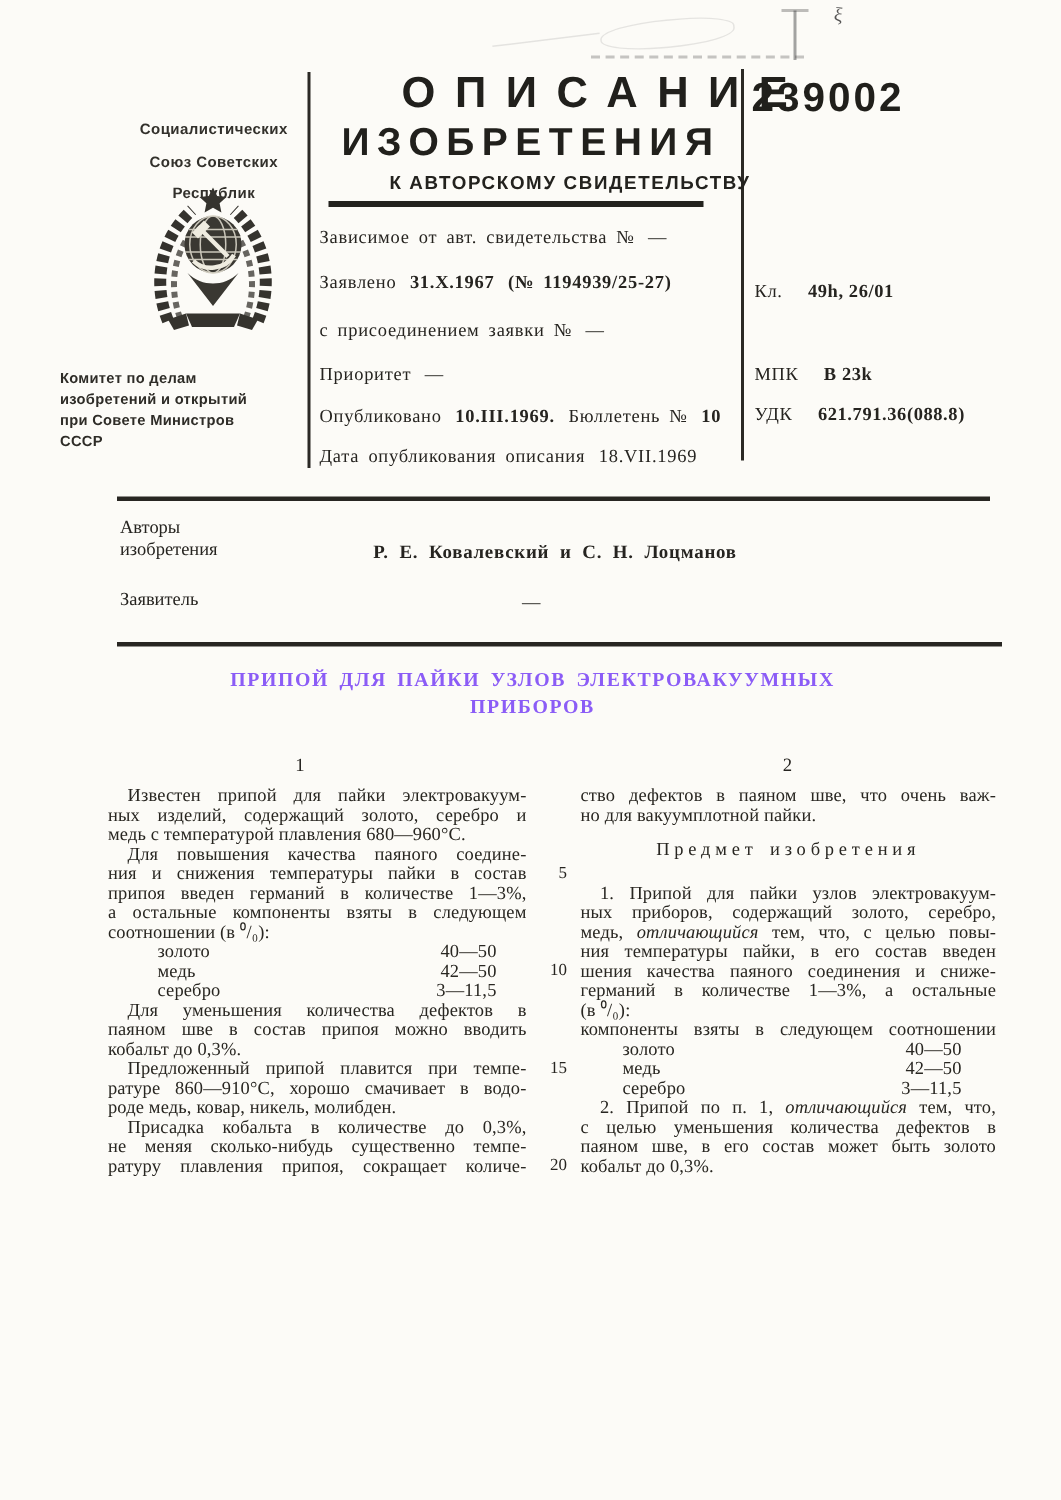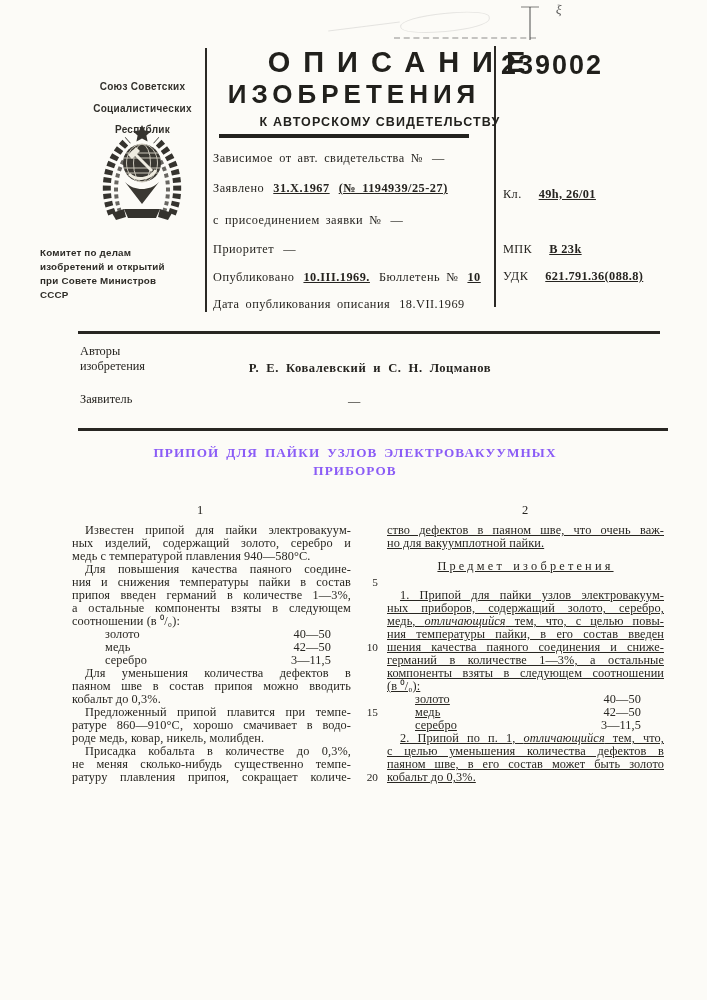--- a/index.html
+++ b/index.html
@@ -2,21 +2,21 @@
 <html><head>
 <meta charset="utf-8">
 <style>
   html,body{margin:0;padding:0;background:#e8e6e1;}
   .page{
     position:relative;width:707px;height:1000px;margin:0 auto;
     background:#fcfbf7;color:#262420;overflow:hidden;
     font-family:"Liberation Serif", serif;
   }
   .abs{position:absolute;}
-  b,.b{font-weight:bold;text-decoration:underline;}
+  b,.b{font-weight:bold;}
   i,.it{font-style:italic;}
 
   
   .sm-dash{left:394px;top:37px;width:142px;border-top:2px dashed rgba(70,70,70,.30);}
   .sm-vline{left:529px;top:7px;width:2px;height:33px;background:rgba(55,55,55,.45);}
   .sm-serif{left:521px;top:6px;width:18px;height:2px;background:rgba(55,55,55,.32);}
   .sm-scribble{left:400px;top:13px;width:88px;height:17px;border:1.5px solid rgba(110,110,110,.16);
     border-radius:50% 40% 50% 45%;transform:rotate(-5deg);}
   .sm-streak{left:328px;top:26px;width:72px;border-top:1.5px solid rgba(120,120,120,.18);transform:rotate(-7deg);}
   .sm-glyph{left:556px;top:2px;font-size:13px;color:rgba(40,40,40,.78);transform:rotate(8deg);}
@@ -57,21 +57,21 @@
 
   
   .inv-title{left:60px;top:444px;width:590px;text-align:center;
     font-weight:bold;font-size:13.2px;line-height:18px;letter-spacing:1.1px;word-spacing:2.5px;color:#8b5cf6;}
 
   
   .colmark{top:503px;width:20px;text-align:center;font-size:12.5px;}
   .c1{left:190px;} .c2{left:515px;}
   .col{font-size:12.3px;line-height:13px;letter-spacing:.1px;color:#282621;}
   .colL{left:72px;top:524px;width:279px;}
-  .colR{left:387px;top:524px;width:277px;text-decoration:underline;}
+  .colR{left:387px;top:524px;width:277px;}
   .ln{height:13px;text-align:justify;text-align-last:justify;text-justify:inter-word;}
   .ln.end{text-align-last:left;}
   .ln.ind{text-indent:13px;}
   .crow{position:relative;height:13px;}
   .crow .term{margin-left:33px;}
   .colR .crow .term{margin-left:28px;}
   .crow .val{position:absolute;right:20px;top:0;}
   .colR .crow .val{right:23px;}
   .cheading{height:16px;margin-top:10px;margin-bottom:13px;text-align:center;
     letter-spacing:3.2px;word-spacing:2px;}
@@ -83,22 +83,22 @@
 <div class="page">
 
   <div class="abs sm-streak"></div>
   <div class="abs sm-scribble"></div>
   <div class="abs sm-dash"></div>
   <div class="abs sm-vline"></div>
   <div class="abs sm-serif"></div>
   <div class="abs sm-glyph">ξ</div>
 
   <div class="abs org">
+    <div>Социалистических</div>
     <div>Союз Советских</div>
-    <div>Социалистических</div>
     <div>Республик</div>
   </div>
 
   <div class="abs emblem">
     <svg width="88" height="98" viewBox="0 0 88 98">
       <g fill="none" stroke="#35332e">
         <path d="M14 90 C4 66 8 36 30 16" stroke-width="8" stroke-dasharray="5 3"></path>
         <path d="M74 90 C84 66 80 36 58 16" stroke-width="8" stroke-dasharray="5 3"></path>
         <path d="M22 88 C14 66 18 42 34 26" stroke-width="4" stroke-dasharray="4 3" opacity=".75"></path>
         <path d="M66 88 C74 66 70 42 54 26" stroke-width="4" stroke-dasharray="4 3" opacity=".75"></path>
@@ -201,21 +201,21 @@
   <div class="abs colmark c2">2</div>
 
   <div class="abs gnum" style="top:576px">5</div>
   <div class="abs gnum" style="top:641px">10</div>
   <div class="abs gnum" style="top:706px">15</div>
   <div class="abs gnum" style="top:771px">20</div>
 
   <div class="abs col colL">
     <div class="ln ind">Известен припой для пайки электровакуум-</div>
     <div class="ln">ных изделий, содержащий золото, серебро и</div>
-    <div class="ln end">медь с температурой плавления 940—580°С.</div>
+    <div class="ln end">медь с температурой плавления 680—960°С.</div>
     <div class="ln ind">Для повышения качества паяного соедине-</div>
     <div class="ln">ния и снижения температуры пайки в состав</div>
     <div class="ln">припоя введен германий в количестве 1—3%,</div>
     <div class="ln">а остальные компоненты взяты в следующем</div>
     <div class="ln end">соотношении (в ⁰/₀):</div>
     <div class="crow">
       <span class="term">золото</span>
       <span class="val">40—50</span>
     </div>
     <div class="crow">
@@ -242,22 +242,22 @@
     <div class="ln end">но для вакуумплотной пайки.</div>
     <div class="cheading">Предмет изобретения</div>
     <div class="ln ind">1. Припой для пайки узлов электровакуум-</div>
     <div class="ln">ных приборов, содержащий золото, серебро,</div>
     <div class="ln">
       <span>медь, </span><i>отличающийся</i><span> тем, что, с целью повы-</span>
     </div>
     <div class="ln">ния температуры пайки, в его состав введен</div>
     <div class="ln">шения качества паяного соединения и сниже-</div>
     <div class="ln">германий в количестве 1—3%, а остальные</div>
+    <div class="ln end">(в ⁰/₀):</div>
     <div class="ln">компоненты взяты в следующем соотношении</div>
-    <div class="ln end">(в ⁰/₀):</div>
     <div class="crow">
       <span class="term">золото</span>
       <span class="val">40—50</span>
     </div>
     <div class="crow">
       <span class="term">медь</span>
       <span class="val">42—50</span>
     </div>
     <div class="crow">
       <span class="term">серебро</span>

